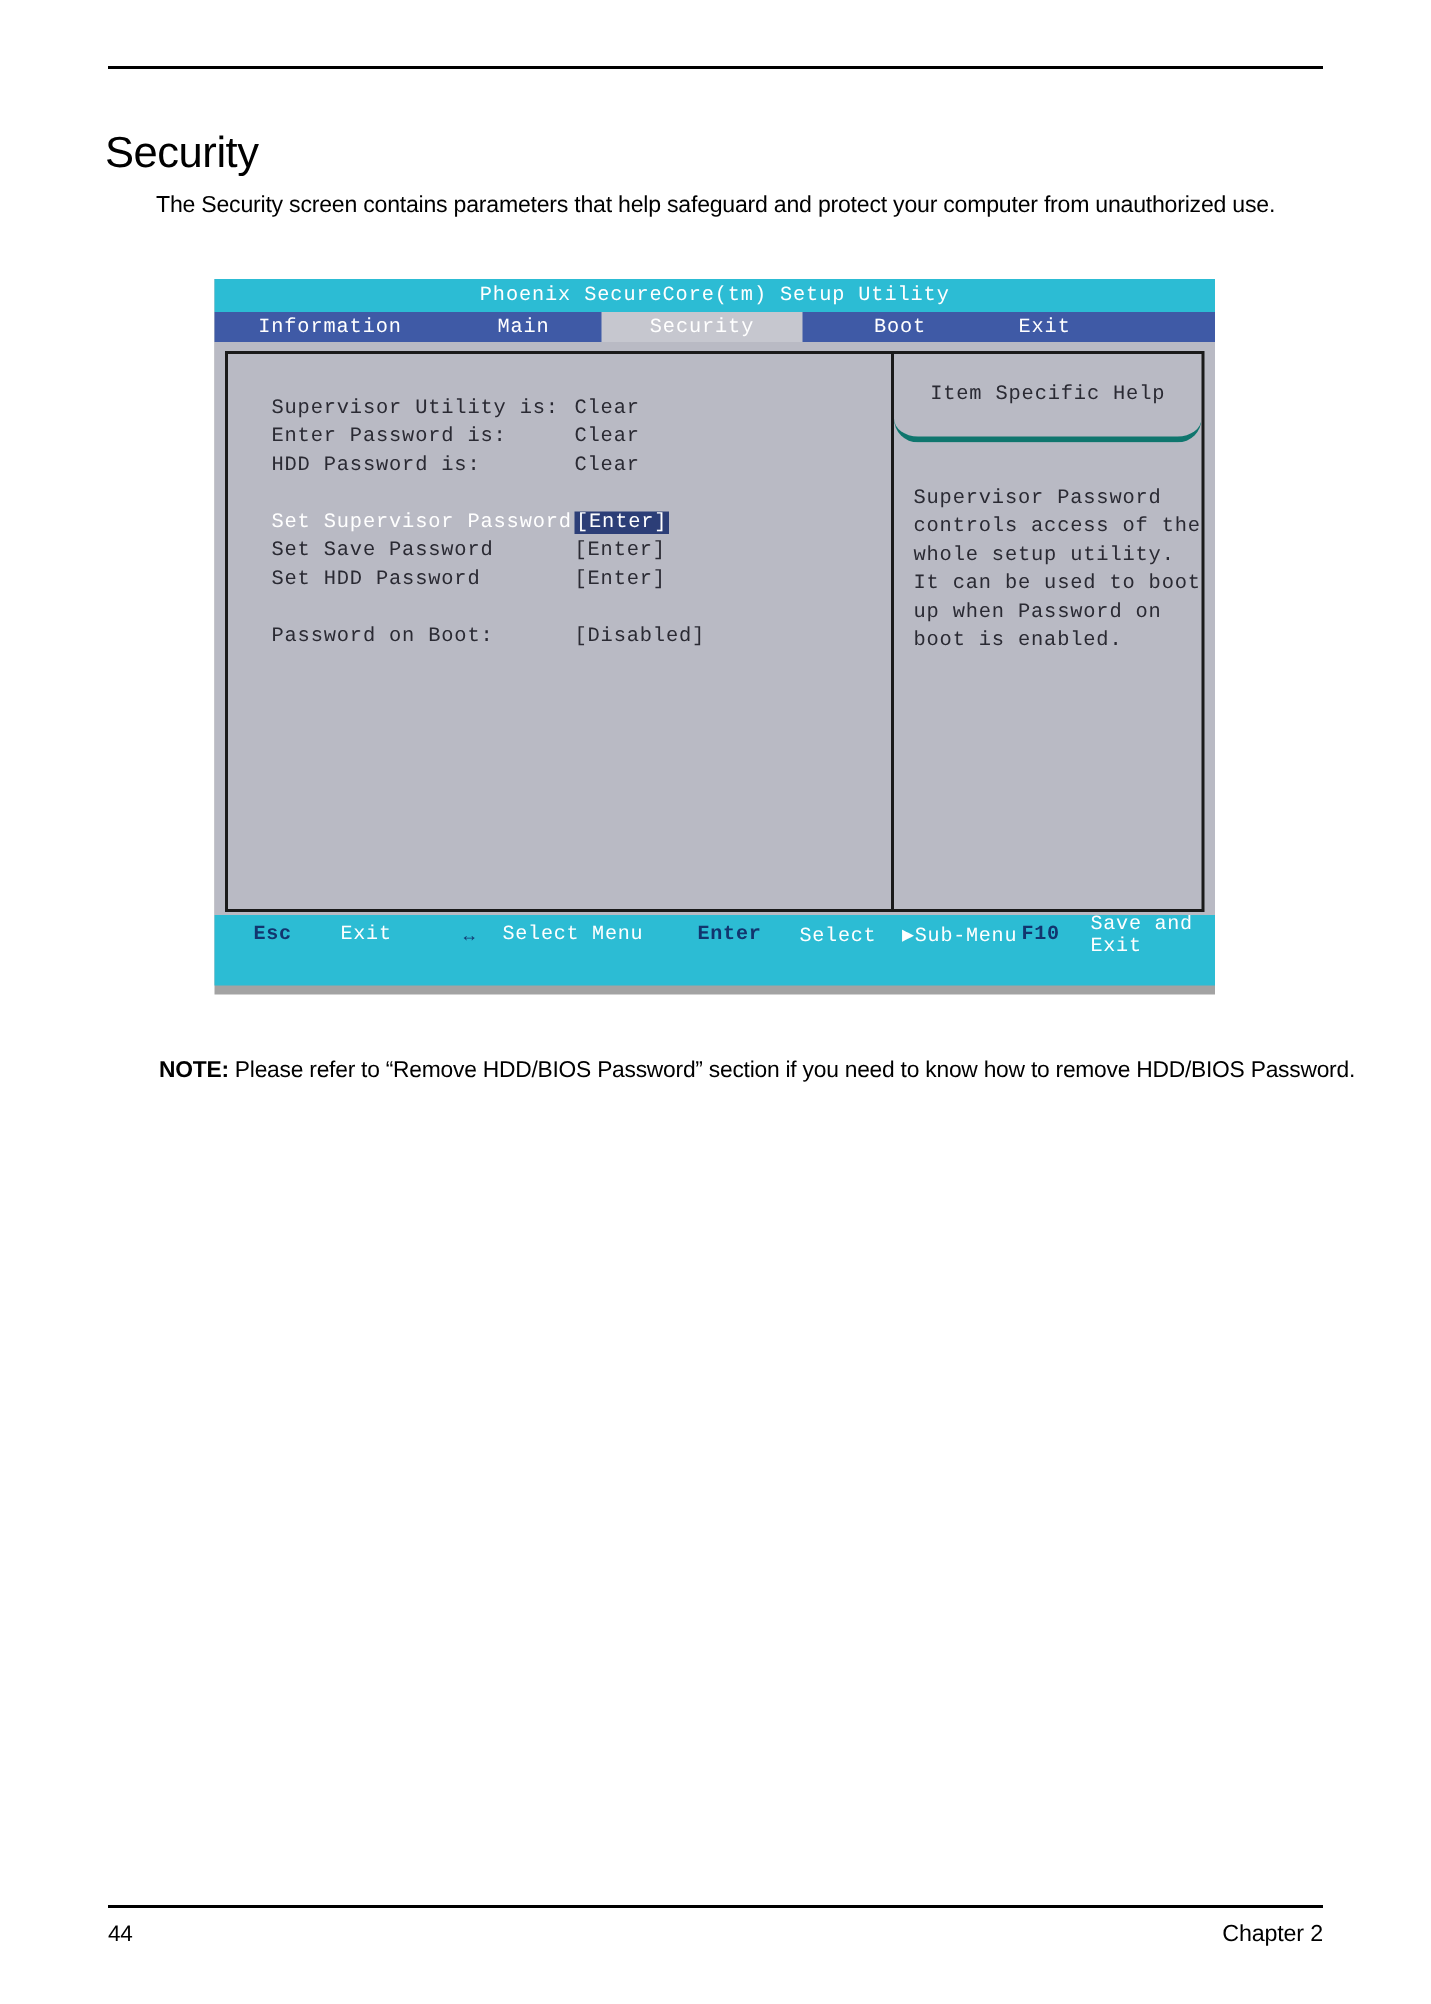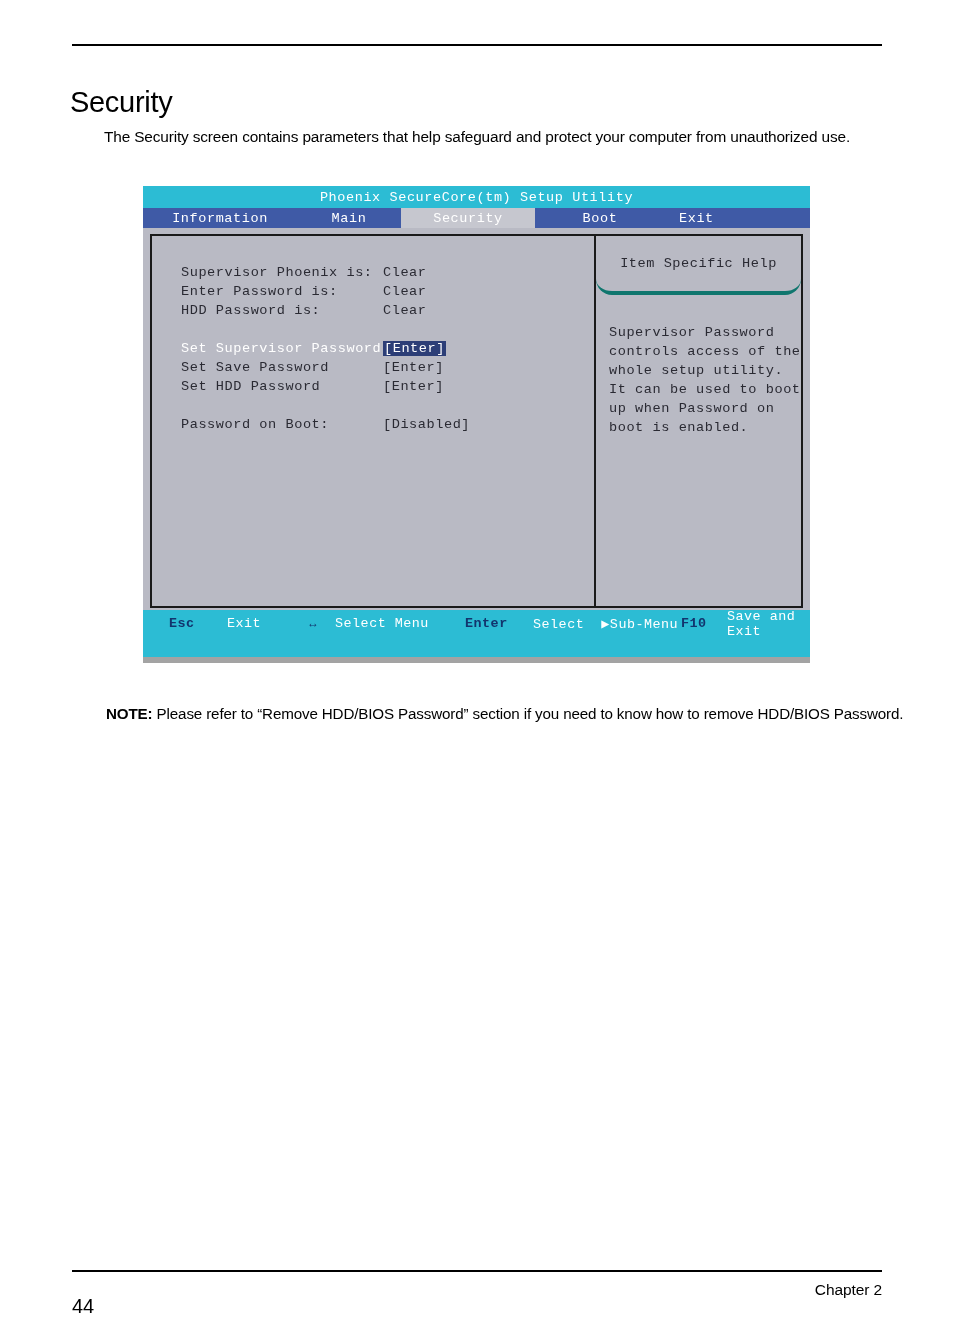--- a/index.html
+++ b/index.html
@@ -31,24 +31,23 @@
     left: 72px;
     top: 1270px;
     width: 810px;
     height: 2px;
     background: #000000;
   }
   .page-number {
     position: absolute;
     left: 72px;
     top: 1280px;
-    font-size: 20px;
+    font-size: 15px;
     line-height: 20px;
     letter-spacing: -0.1px;
-    margin-top: 16px;
   }
   .chapter-label {
     position: absolute;
     right: 72px;
     top: 1280px;
     font-size: 15.5px;
     line-height: 20px;
     letter-spacing: -0.1px;
   }
 
@@ -268,21 +267,21 @@
     </div>
   </div>
 
   <div class="bios-body">
     <div class="bios-inner">
 
       <div class="bios-main">
         <div class="settings">
 
           <div class="srow">
-            <span class="s-label">Supervisor Phoenix is:</span>
+            <span class="s-label">Supervisor Utility is:</span>
             <span class="s-value">Clear</span>
           </div>
 
           <div class="srow">
             <span class="s-label">Enter Password is:</span>
             <span class="s-value">Clear</span>
           </div>
 
           <div class="srow">
             <span class="s-label">HDD Password is:</span>

